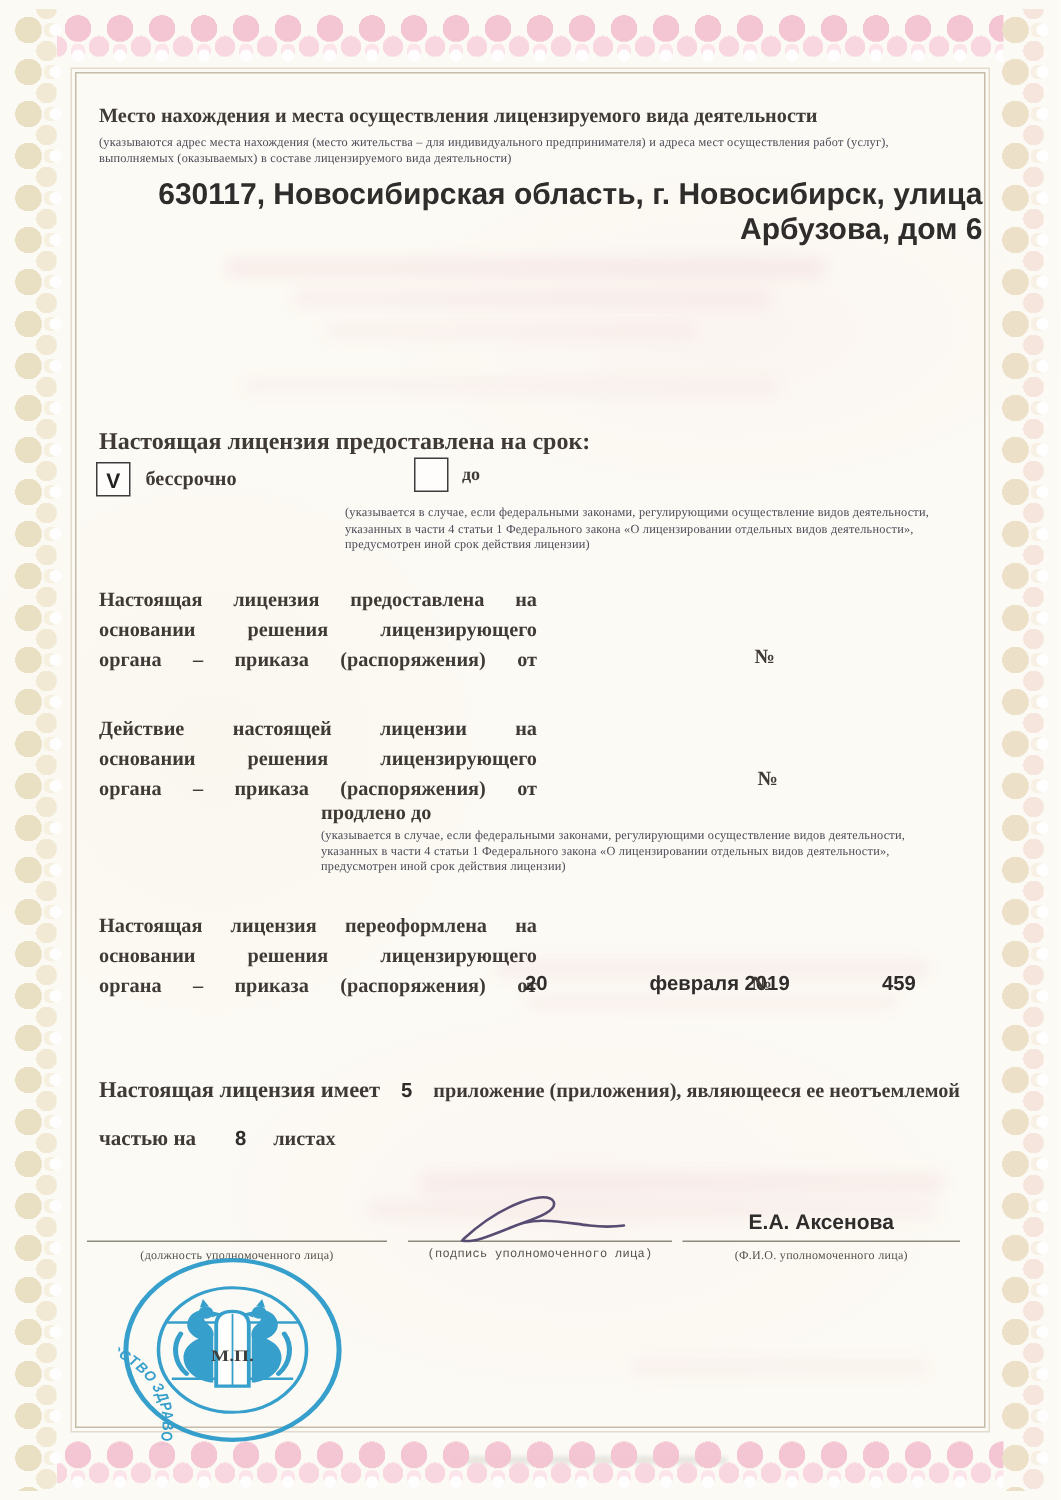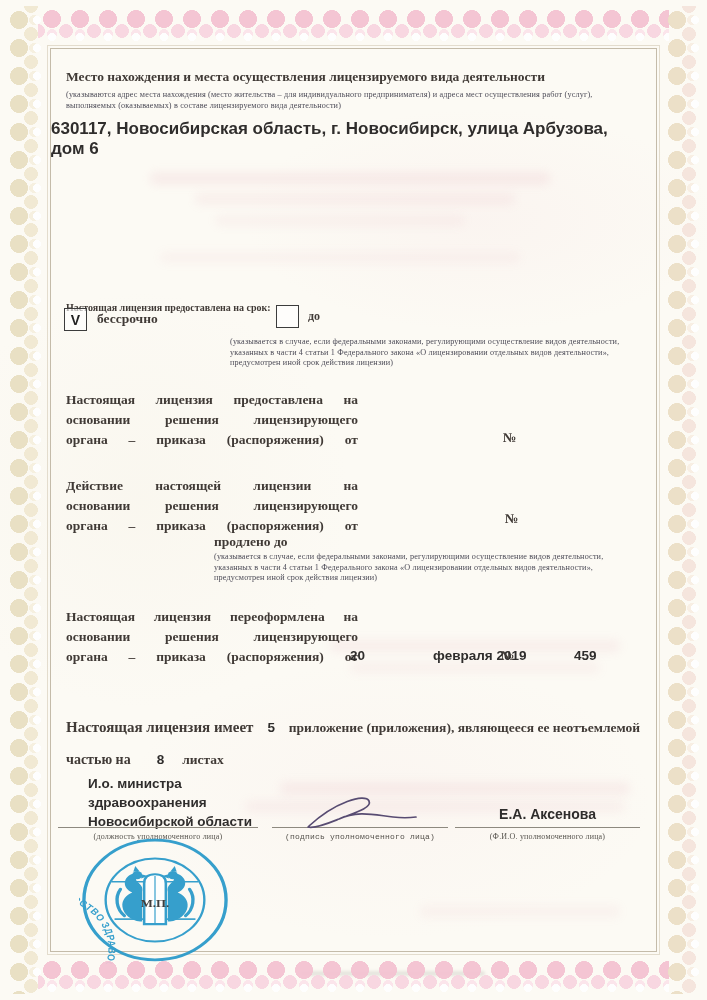--- a/index.html
+++ b/index.html
@@ -48,21 +48,21 @@
     border:1px solid #c4bba9;outline:1px solid #e3dccd;outline-offset:2px;z-index:1;}
   
   .abs{position:absolute;z-index:3;}
   .serif-b{font-family:"Liberation Serif",serif;font-weight:bold;color:#403a36;}
   .sans-b{font-family:"Liberation Sans",sans-serif;font-weight:bold;color:#2f2d2c;}
   .note{font-family:"Liberation Serif",serif;font-size:8.2px;line-height:10.6px;
         color:#4c4b57;letter-spacing:.15px;white-space:pre-line;}
   .para{font-size:13.5px;line-height:20px;width:292px;white-space:pre-line;
         text-align:justify;text-align-last:justify;}
   .nosign{font-size:13.5px;}
-  .center-line{left:51px;width:593px;text-align:left;font-size:17px;}
+  .center-line{left:62px;width:593px;text-align:right;font-size:20px;}
   .cb{position:absolute;z-index:3;width:21px;height:21px;border:1.6px solid #3c3c3c;
       background:rgba(255,255,255,.6);display:flex;align-items:center;justify-content:center;}
   .cb .mark{font-family:"Liberation Sans",sans-serif;font-weight:bold;font-size:14px;color:#222;}
   .sigline{position:absolute;z-index:3;height:1px;background:#8d897f;}
   .caption{position:absolute;z-index:3;font-size:8px;color:#55524c;text-align:center;
            font-family:"Liberation Serif",serif;letter-spacing:.2px;}
   .ghost{position:absolute;z-index:2;background:#e2a7b4;filter:blur(5px);border-radius:5px;pointer-events:none;}
   .ghost.gray{background:#9a9a90;}
   .pre{white-space:pre-line;}
 </style>
@@ -86,21 +86,21 @@
   <div class="ghost" style="left:280px;top:782px;width:350px;height:13px;opacity:.15"></div>
   <div class="ghost" style="left:245px;top:801px;width:380px;height:11px;opacity:.12"></div>
   <div class="ghost" style="left:420px;top:905px;width:200px;height:13px;opacity:.09"></div>
   <div class="ghost gray" style="left:300px;top:971px;width:185px;height:5px;opacity:.22;filter:blur(1.5px)"></div>
 
   <div class="abs serif-b" style="left:66px;top:69px;font-size:13.5px;">Место нахождения и места осуществления лицензируемого вида деятельности</div>
   <div class="abs note" style="left:66px;top:90px;width:580px;">(указываются адрес места нахождения (место жительства – для индивидуального предпринимателя) и адреса мест осуществления работ (услуг),
 выполняемых (оказываемых) в составе лицензируемого вида деятельности)</div>
   <div class="abs sans-b center-line" style="top:119px;">630117, Новосибирская область, г. Новосибирск, улица Арбузова, дом 6</div>
 
-  <div class="abs serif-b" style="left:66px;top:302px;font-size:10px;">Настоящая лицензия предоставлена на срок:</div>
+  <div class="abs serif-b" style="left:66px;top:286px;font-size:16px;">Настоящая лицензия предоставлена на срок:</div>
 
   <div class="cb" style="left:64px;top:308px;">
     <span class="mark">V</span>
   </div>
   <div class="abs serif-b" style="left:97px;top:311px;font-size:13.5px;">бессрочно</div>
 
   <div class="cb" style="left:276px;top:305px;"></div>
   <div class="abs serif-b" style="left:308px;top:309px;font-size:12px;text-align:center;">до</div>
 
   <div class="abs note" style="left:230px;top:337px;width:420px;">(указывается в случае, если федеральными законами, регулирующими осуществление видов деятельности,
@@ -121,36 +121,33 @@
   <div class="abs note" style="left:214px;top:552px;width:428px;">(указывается в случае, если федеральными законами, регулирующими осуществление видов деятельности,
 указанных в части 4 статьи 1 Федерального закона «О лицензировании отдельных видов деятельности»,
 предусмотрен иной срок действия лицензии)</div>
 
   <div class="abs serif-b para" style="left:66px;top:607px;">Настоящая лицензия переоформлена на
 основании решения лицензирующего
 органа – приказа (распоряжения) от</div>
   <div class="abs sans-b" style="left:350px;top:648px;font-size:13.5px;">20</div>
   <div class="abs sans-b" style="left:397px;top:648px;font-size:13.5px;margin-left:36px;">февраля 2019</div>
   <div class="abs serif-b nosign" style="left:501px;top:648px;">№</div>
-  <div class="abs sans-b" style="left:574px;top:648px;font-size:13.5px;">459</div>
+  <div class="abs sans-b" style="left:588px;top:648px;font-size:13.5px;">459</div>
 
   <div class="abs" style="left:66px;top:719px;width:574px;display:flex;justify-content:space-between;align-items:baseline;">
     <span class="serif-b" style="font-size:15px;">Настоящая лицензия имеет</span>
     <span class="sans-b" style="font-size:13.5px;">5</span>
     <span class="serif-b" style="font-size:13.5px;">приложение (приложения), являющееся ее неотъемлемой</span>
   </div>
   <div class="abs" style="left:66px;top:750px;">
     <span class="serif-b" style="font-size:14px;">частью на</span>
     <span class="sans-b" style="font-size:13.5px;margin-left:22px;">8</span>
     <span class="serif-b" style="font-size:13.5px;margin-left:14px;">листах</span>
   </div>
 
-  <div class="abs sans-b pre" style="left:88px;top:774px;font-size:13.5px;line-height:19px;">И.о. министра
-здравоохранения
-Новосибирской области</div>
 
   <svg class="abs" style="left:295px;top:792px;z-index:4;" width="150" height="40" viewBox="0 0 150 40">
     <path d="M14,34 C40,10 70,1 74,9 C78,17 52,23 44,27 C62,18 80,23 98,25 C106,26 114,26 121,25
              M44,27 C34,31 20,37 13,35" fill="none" stroke="#584c72" stroke-width="1.7" stroke-linecap="round"></path>
   </svg>
 
   <div class="abs sans-b" style="left:455px;top:806px;width:185px;text-align:center;font-size:14px;">Е.А. Аксенова</div>
 
   <div class="sigline" style="left:58px;top:827px;width:200px;"></div>
   <div class="sigline" style="left:272px;top:827px;width:176px;"></div>

